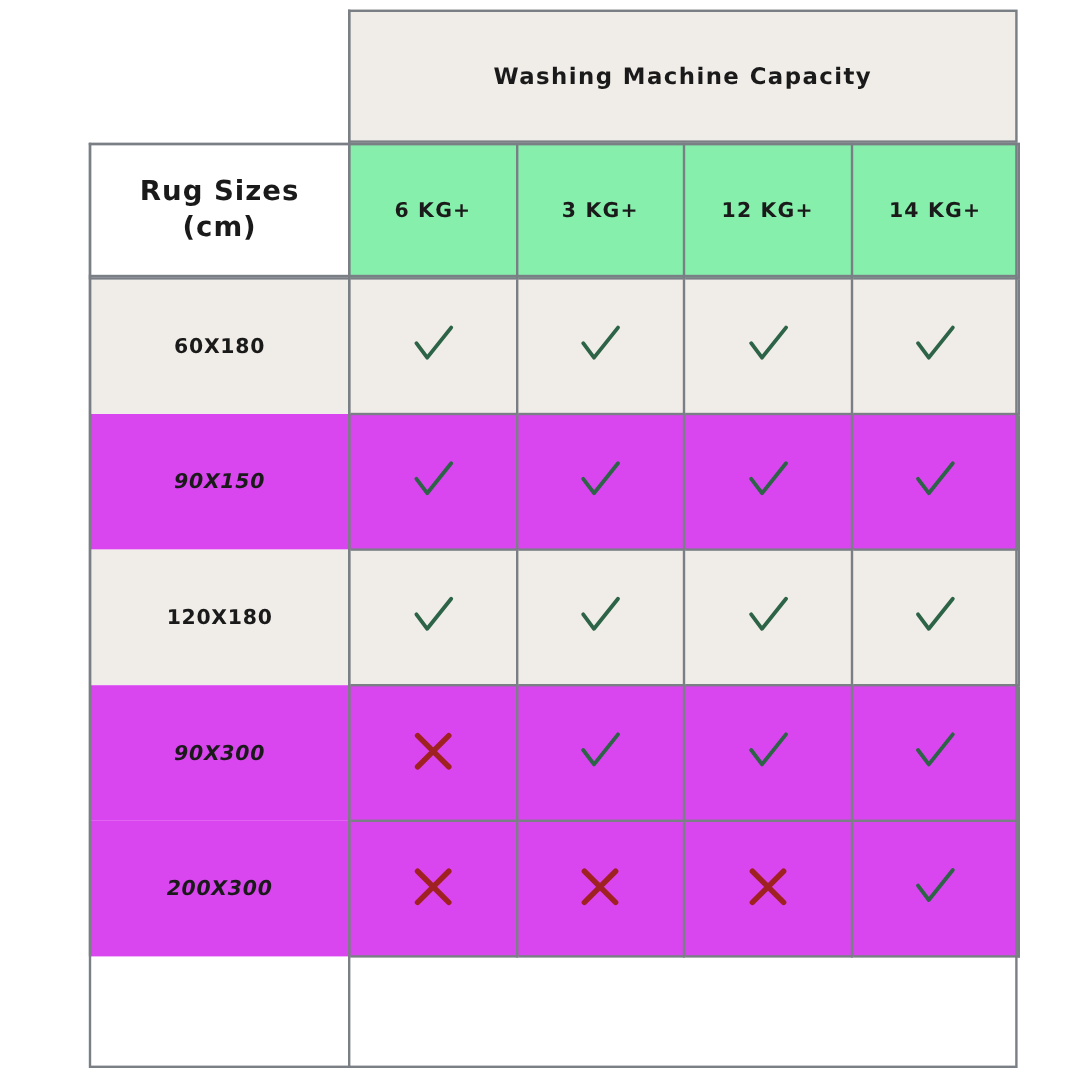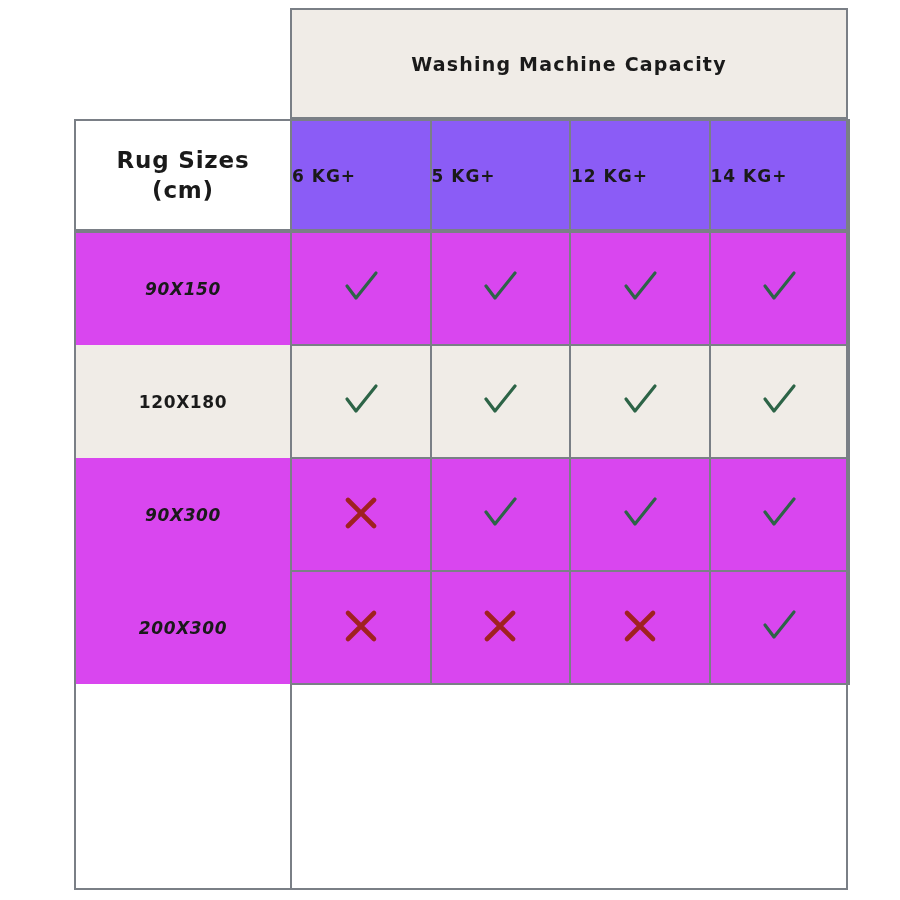--- a/index.html
+++ b/index.html
@@ -69,23 +69,23 @@
     text-align: center;
     vertical-align: middle;
     font-size: 23px;
     font-weight: bold;
     color: #1a1a1a;
     letter-spacing: 0.8px;
     line-height: 1.3;
   }
   th.cap-head {
     height: 110px;
-    background: #8b5cf6;
+    background: #86efac;
     border-top: none;
-    text-align: left;
+    text-align: center;
     vertical-align: middle;
     font-size: 17px;
     font-weight: bold;
     color: #1a1a1a;
     letter-spacing: 1px;
   }
 
   td.rug-cell {
     height: 111px;
     text-align: center;
@@ -165,26 +165,41 @@
       <col class="datacol">
       <col class="datacol">
     </colgroup>
     <thead>
       <tr>
         <th class="rug-head">
           <div>Rug Sizes</div>
           <div>(cm)</div>
         </th>
         <th class="cap-head">6 KG+</th>
-        <th class="cap-head">5 KG+</th>
+        <th class="cap-head">3 KG+</th>
         <th class="cap-head">12 KG+</th>
         <th class="cap-head">14 KG+</th>
       </tr>
     </thead>
     <tbody>
+      <tr class="body-row shaded">
+        <td class="rug-cell">60X180</td>
+        <td class="mark-cell"><span class="mark"><svg width="40" height="40" viewBox="0 0 40 40">
+                <path d="M6 19 L15 31 L35 6" fill="none" stroke="#2d6447" stroke-width="3.2" stroke-linecap="round" stroke-linejoin="round"></path>
+              </svg></span></td>
+        <td class="mark-cell"><span class="mark"><svg width="40" height="40" viewBox="0 0 40 40">
+                <path d="M6 19 L15 31 L35 6" fill="none" stroke="#2d6447" stroke-width="3.2" stroke-linecap="round" stroke-linejoin="round"></path>
+              </svg></span></td>
+        <td class="mark-cell"><span class="mark"><svg width="40" height="40" viewBox="0 0 40 40">
+                <path d="M6 19 L15 31 L35 6" fill="none" stroke="#2d6447" stroke-width="3.2" stroke-linecap="round" stroke-linejoin="round"></path>
+              </svg></span></td>
+        <td class="mark-cell"><span class="mark"><svg width="40" height="40" viewBox="0 0 40 40">
+                <path d="M6 19 L15 31 L35 6" fill="none" stroke="#2d6447" stroke-width="3.2" stroke-linecap="round" stroke-linejoin="round"></path>
+              </svg></span></td>
+      </tr>
       <tr class="body-row plain">
         <td class="rug-cell">90X150</td>
         <td class="mark-cell"><span class="mark"><svg width="40" height="40" viewBox="0 0 40 40">
                 <path d="M6 19 L15 31 L35 6" fill="none" stroke="#2d6447" stroke-width="3.2" stroke-linecap="round" stroke-linejoin="round"></path>
               </svg></span></td>
         <td class="mark-cell"><span class="mark"><svg width="40" height="40" viewBox="0 0 40 40">
                 <path d="M6 19 L15 31 L35 6" fill="none" stroke="#2d6447" stroke-width="3.2" stroke-linecap="round" stroke-linejoin="round"></path>
               </svg></span></td>
         <td class="mark-cell"><span class="mark"><svg width="40" height="40" viewBox="0 0 40 40">
                 <path d="M6 19 L15 31 L35 6" fill="none" stroke="#2d6447" stroke-width="3.2" stroke-linecap="round" stroke-linejoin="round"></path>

